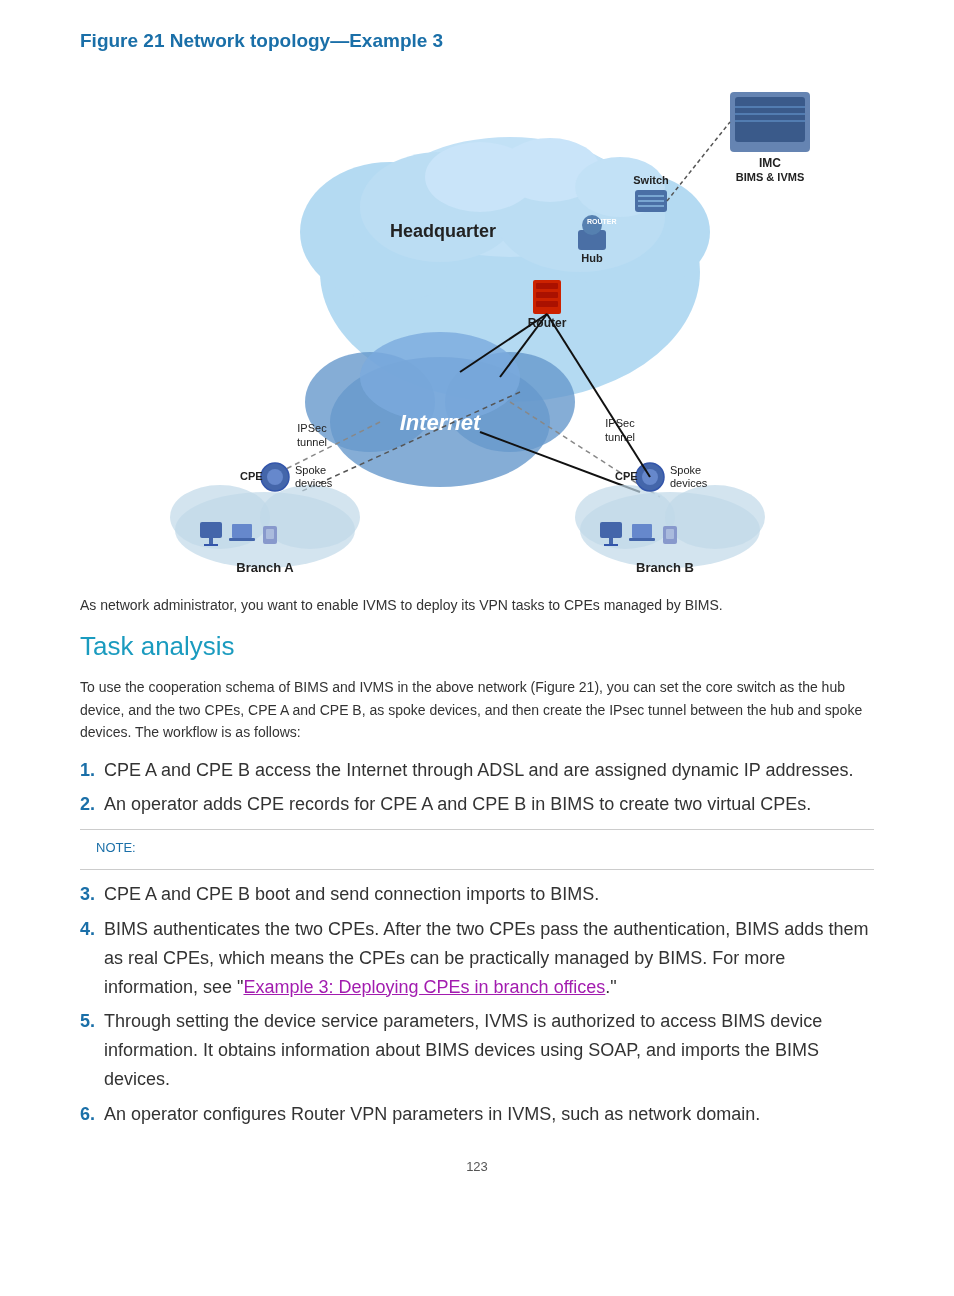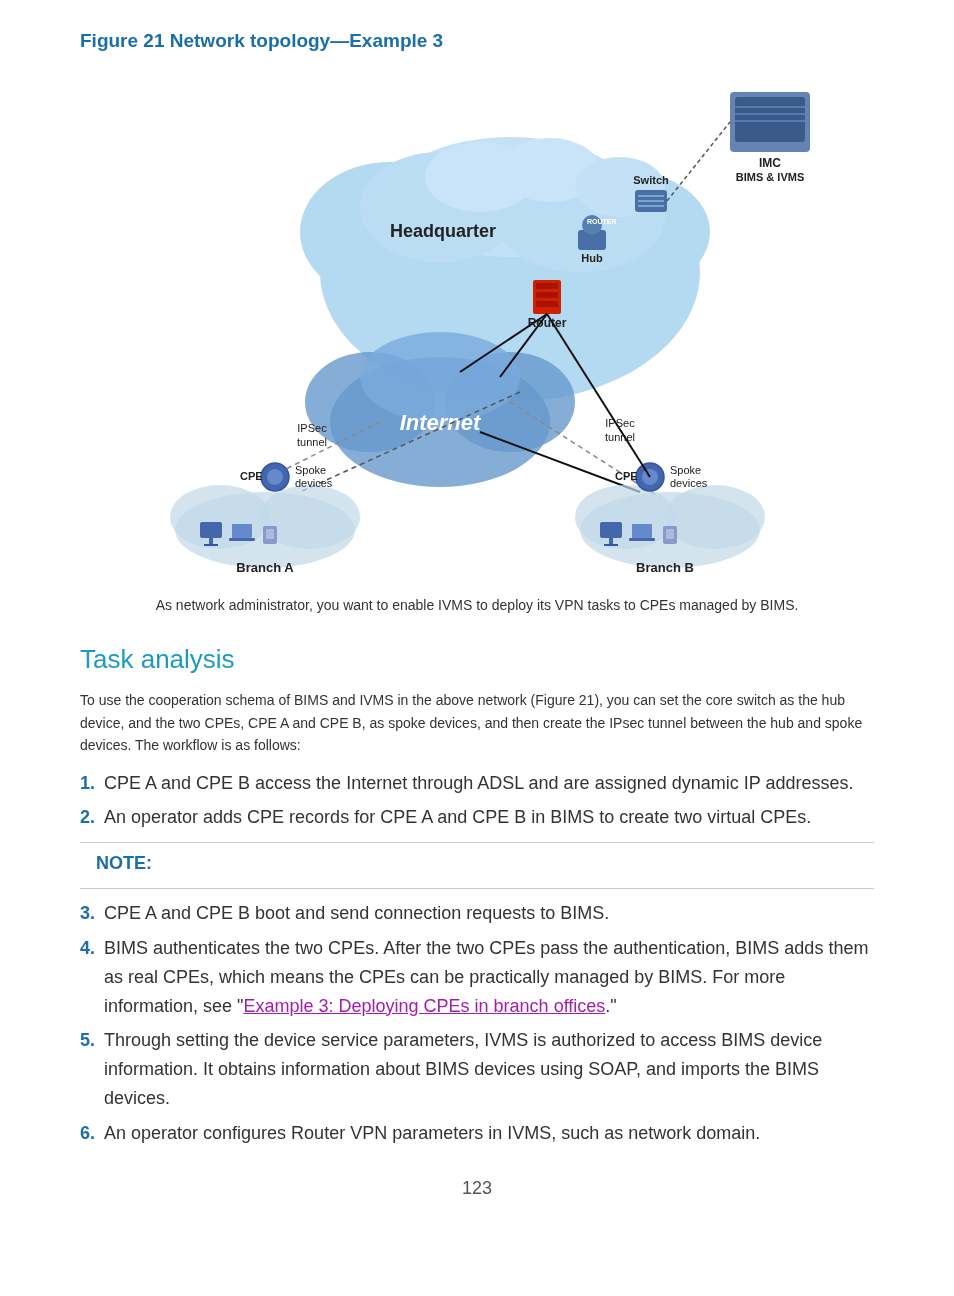--- a/index.html
+++ b/index.html
@@ -20,23 +20,22 @@
     }
     .diagram-container {
       width: 100%;
       height: 520px;
       position: relative;
       margin-bottom: 12px;
     }
     .intro-text {
       font-size: 14px;
       color: #333;
-      margin-bottom: 28px;
+      margin-bottom: 15px;
       line-height: 1.6;
-      text-align: center;
     }
     .section-title {
       color: #1a9bbf;
       font-size: 26px;
       font-weight: normal;
       margin-bottom: 14px;
       border-bottom: none;
     }
     .body-text {
       font-size: 14px;
@@ -65,33 +64,33 @@
     }
     .note-box {
       border-top: 1px solid #ccc;
       border-bottom: 1px solid #ccc;
       padding: 10px 16px;
       margin: 10px 0 10px 0;
       background: #fff;
     }
     .note-label {
       color: #1a6fa8;
-      font-weight: bold;
-      font-size: 18px;
+      font-weight: normal;
+      font-size: 13px;
       margin-bottom: 4px;
     }
     .note-content {
       font-size: 13px;
       color: #333;
       line-height: 1.5;
       text-decoration: underline;
     }
     .page-number {
       text-align: center;
-      font-size: 18px;
+      font-size: 13px;
       color: #555;
       margin-top: 30px;
     }
 
     
     .diagram-svg {
       width: 100%;
       height: 520px;
     }
   </style>
@@ -231,21 +230,21 @@
     <span>An operator adds CPE records for CPE A and CPE B in BIMS to create two virtual CPEs.</span>
   </li>
 </ol>
 
 <div class="note-box">
   <div class="note-label">NOTE:</div>
 </div>
 
 <ol class="main-list" start="3">
   <li>
-    <span>CPE A and CPE B boot and send connection requests to BIMS.</span>
+    <span>CPE A and CPE B boot and send connection imports to BIMS.</span>
   </li>
   <li>
     <span>BIMS authenticates the two CPEs. After the two CPEs pass the authentication, BIMS adds them as real CPEs, which means the CPEs can be practically managed by BIMS. For more information, see "<a class="link-text">Example 3: Deploying CPEs in branch offices</a>."</span>
   </li>
   <li>
     <span>Through setting the device service parameters, IVMS is authorized to access BIMS device information. It obtains information about BIMS devices using SOAP, and imports the BIMS devices.</span>
   </li>
   <li>
     <span>An operator configures Router VPN parameters in IVMS, such as network domain.</span>
   </li>

